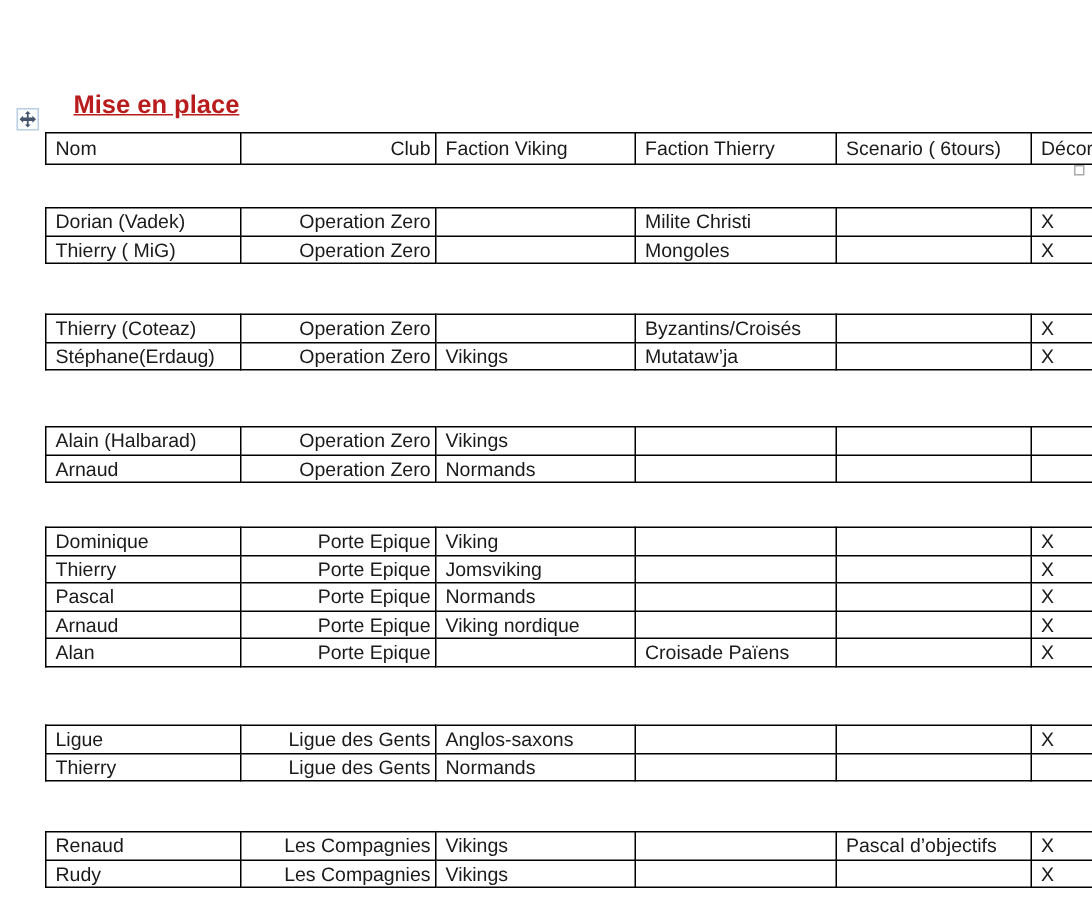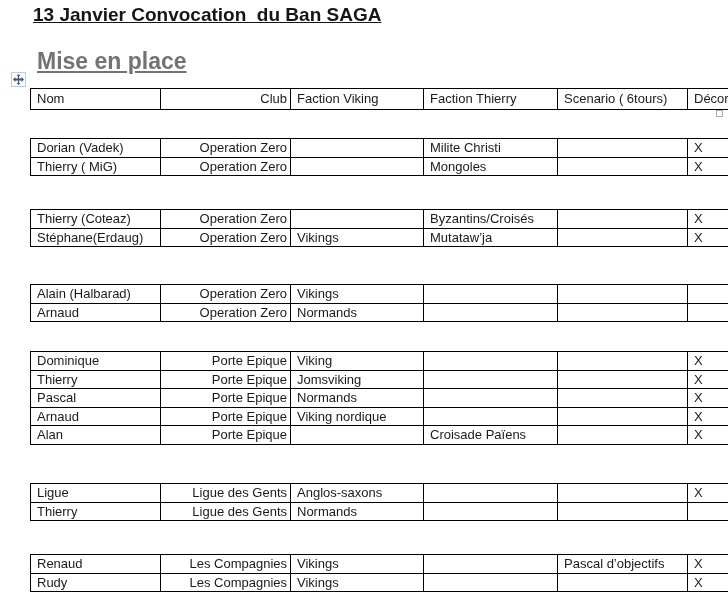--- a/index.html
+++ b/index.html
@@ -20,26 +20,26 @@
     font-size: 19px;
     font-weight: bold;
     text-decoration: underline;
     white-space: pre;
     color: #161616;
   }
   .subtitle {
     position: absolute;
     top: 44px;
     left: 33px;
-    margin: 4px;
-    font-size: 23px;
+    margin: 16px;
+    font-size: 17px;
     font-weight: bold;
     text-decoration: underline;
     white-space: pre;
-    color: #737373;
+    color: #b91c1c;
   }
   .move-handle {
     position: absolute;
     top: 72px;
     left: 11px;
     width: 15px;
     height: 15px;
     box-sizing: border-box;
     border: 1px solid #b9cde4;
     background: #fbfdff;
@@ -90,21 +90,20 @@
   .g2 { top: 284px; }
   .g3 { top: 351px; }
   .g4 { top: 483px; }
   .g5 { top: 554px; }
 </style>
 </head>
 <body>
 
 <div class="doc">
 
-  <h1 class="title">13 Janvier Convocation  du Ban SAGA</h1>
 
   <h2 class="subtitle">Mise en place</h2>
 
   <div class="move-handle" title="">
     <span style="display:flex">
       <svg width="11" height="11" viewBox="0 0 11 11" aria-hidden="true">
         <path d="M5.5 0 L7.4 2 H6.1 V4.4 H8.6 V3.1 L11 5.5 L8.6 7.9 V6.6 H6.1 V9 H7.4 L5.5 11 L3.6 9 H4.9 V6.6 H2.4 V7.9 L0 5.5 L2.4 3.1 V4.4 H4.9 V2 H3.6 Z" fill="#44546a"></path>
       </svg>
     </span>
   </div>

